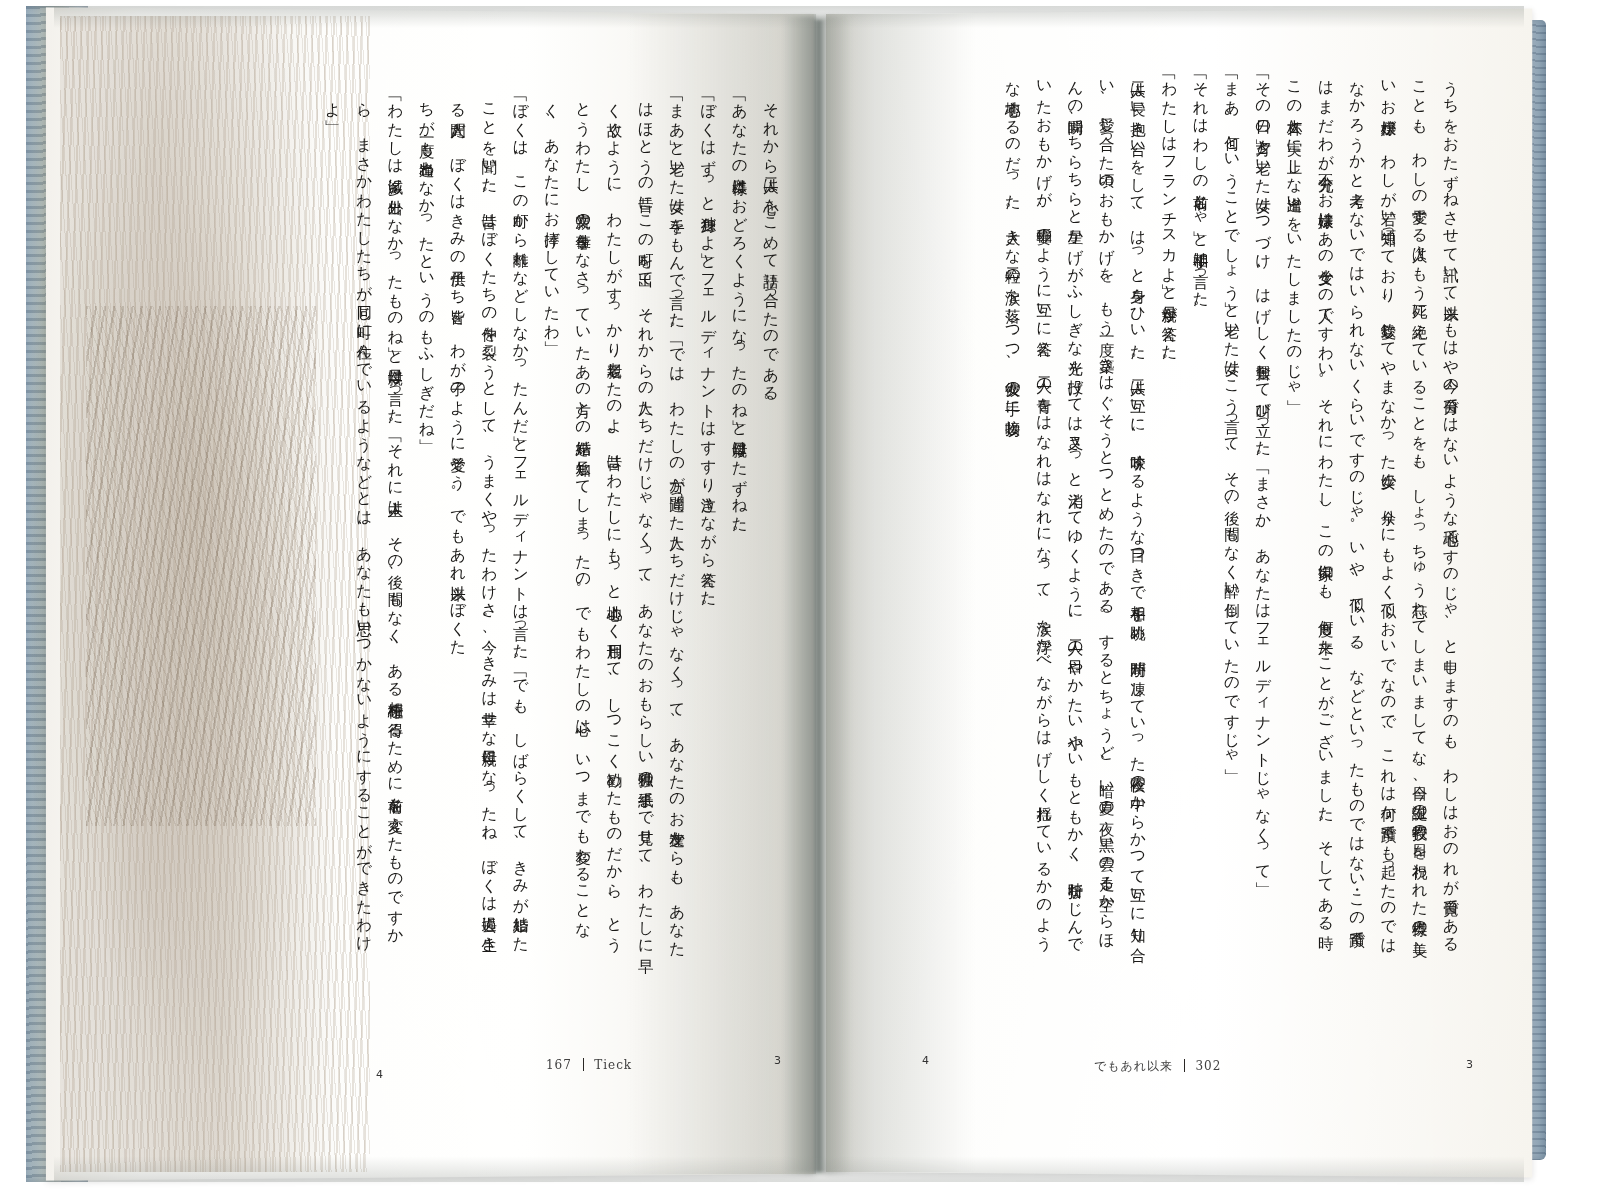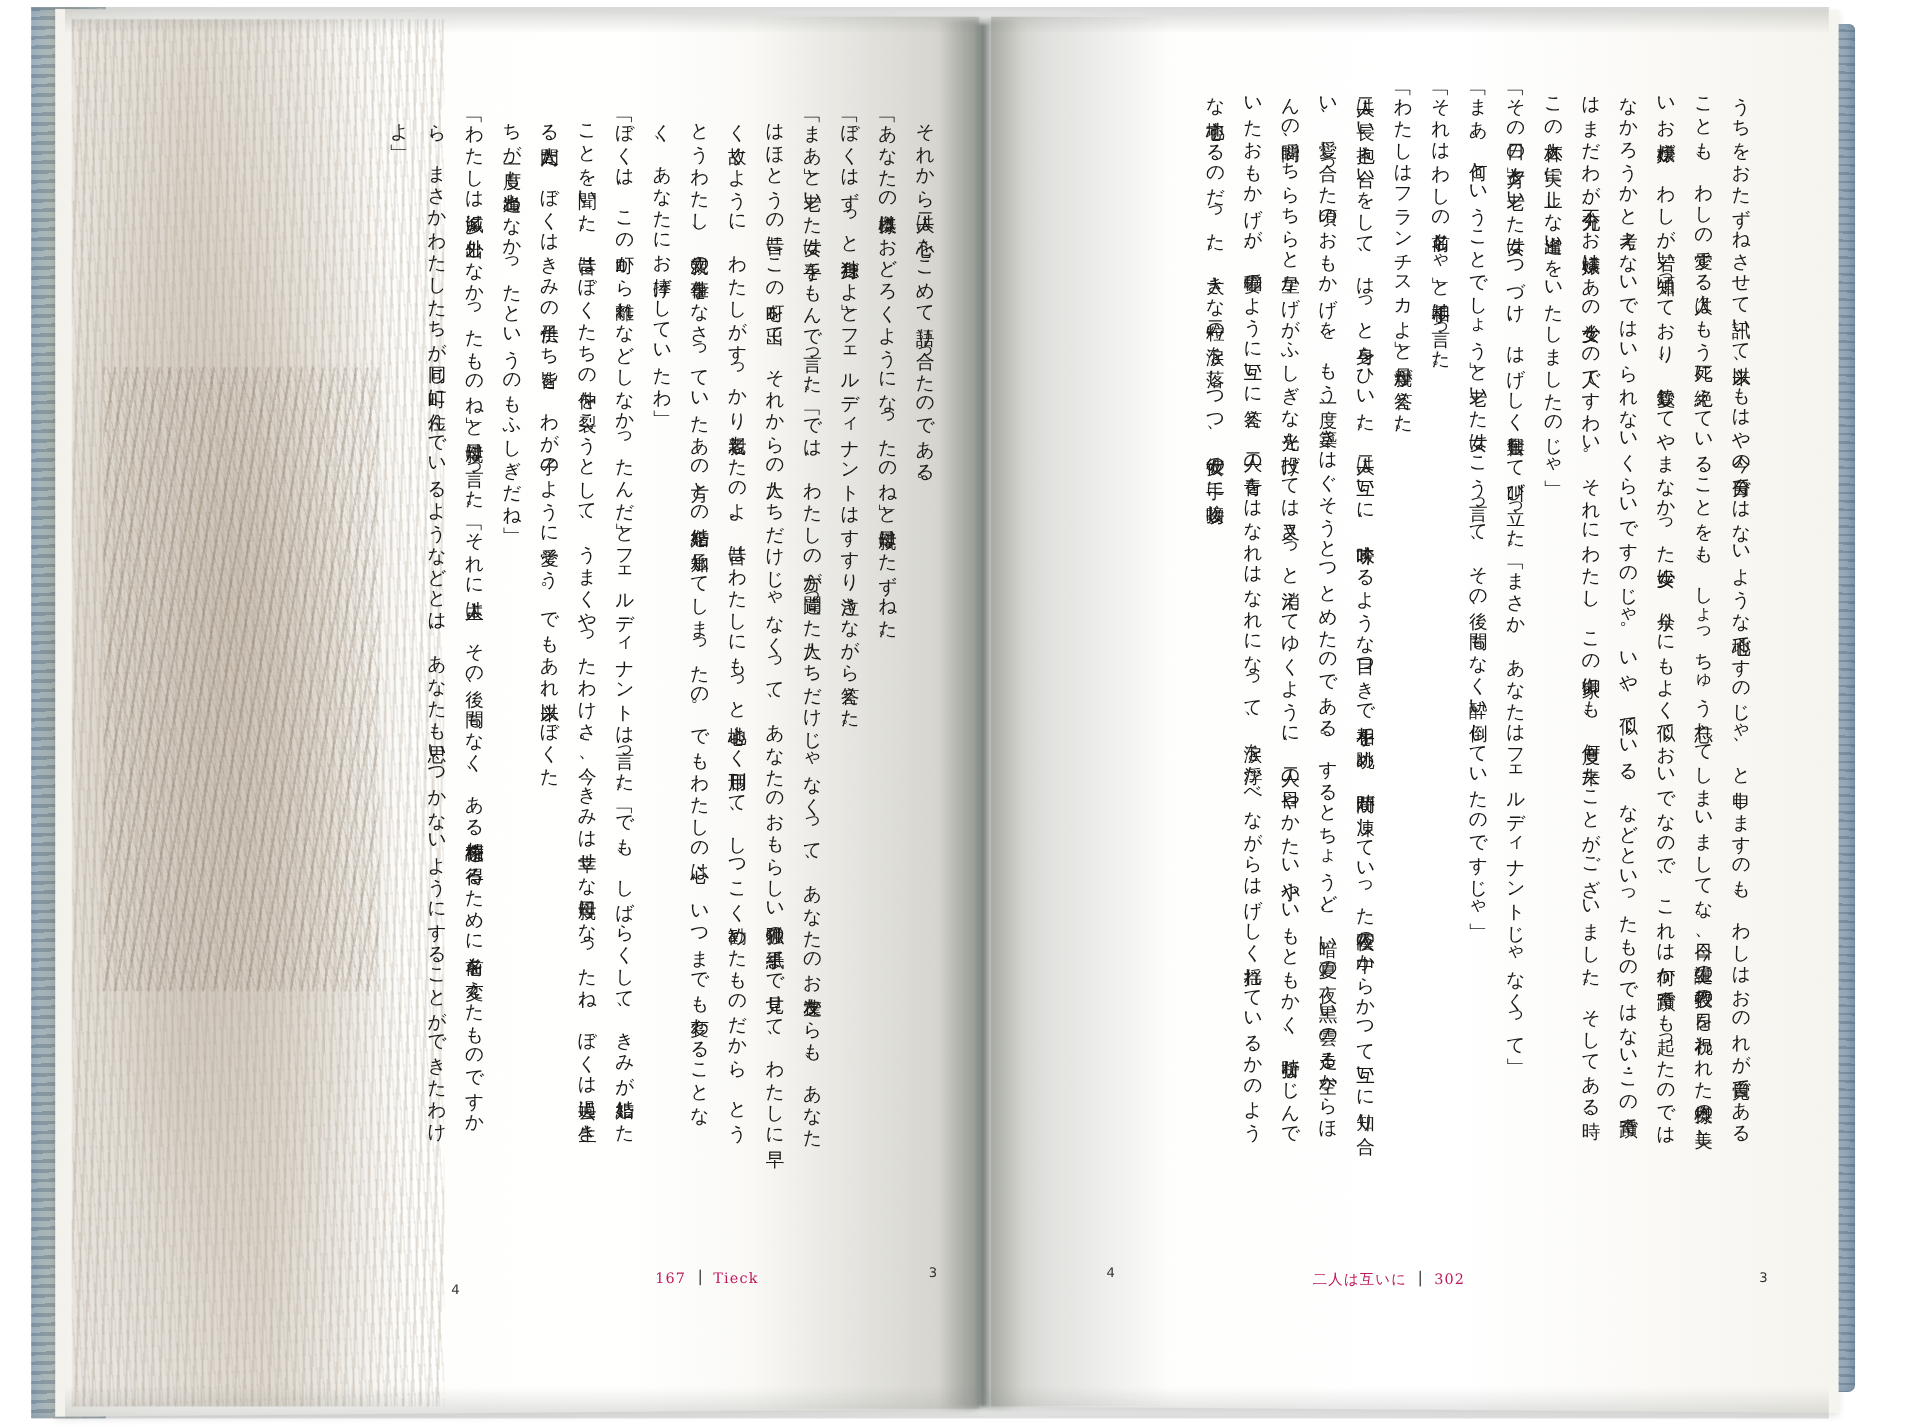--- a/index.html
+++ b/index.html
@@ -127,21 +127,21 @@
   .tb-left{
     left:330px;top:86px;
     height:860px;width:430px;
     font-size:15.5px;
     line-height:2.02;
   }
 
   
   .footer{
     position:absolute;
-    font-size:12px;color:#be185d;
+    font-size:12px;color:#404040;
     font-family:"DejaVu Serif","Liberation Serif",serif;
     letter-spacing:.08em;
     white-space:nowrap;
   }
   .footer-right{left:1068px;top:1052px;}
   .footer-left{left:520px;top:1052px;}
   .folio-rule{
     display:inline-block;width:1px;height:13px;background:#2a2724;
     vertical-align:-2px;margin:0 6px;
   }
@@ -205,21 +205,21 @@
 
     <div class="textblock tb-left faded">それから二人は心をこめて語り合ったのである。
 「あなたの奥様はおどろくようになったのね」と母親はたずねた。
 「ぼくはずっと独身だよ」とフェルディナントはすすり泣きながら答えた。
 「まあ」と老いた女は手をもんで言った。「では、わたしの方が間違った人たちだけじゃなくって、あなたのお友達からも、あなたはほとうの昔にこの町を出て、それからの人たちだけじゃなくって、あなたのおもらしい孤独の手紙まで見せて、わたしに早く故ぐように、わたしがすっかり老親したのよ。昔はわたしにもっと心地よく刊用して、しつこく勧めたものだから、とうとうわたし、文親の仕事をなさっていたあの方との結婚を承知してしまったの。でもわたしの心は、いつまでも変わることなく、あなたにお捧げしていたわ」
 「ぼくは、この町から離れなどしなかったんだ」とフェルディナントは言った。「でも、しばらくして、きみが結婚したことを聞いた。昔はぼくたちの仲を裂こうとして、うまくやったわけさ。今、きみは幸せな母親になったね、ぼくは過去に生きる人間だ。ぼくはきみの子供たち皆を、わが子のように愛そう。でもあれ以来、ぼくた
 ちが一度も出逢わなかったというのもふしぎだね」
 「わたしは滅多に外出しなかったものね」と母親は言った。「それに主人は、その後、間もなく、ある相続権を得るために名前を変えたものですから、まさかわたしたちが同じ町に住んでいるようなどとは、あなたも思いつかないようにすることができたわけよ」</div>
 
     <div class="footer footer-right">
-      <span>二人は互いに</span>
+      <span>でもあれ以来</span>
       <span class="folio-rule"></span>
       <span>302</span>
     </div>
 
     <div class="footer footer-left">
       <span>167</span>
       <span class="folio-rule"></span>
       <span>Tieck</span>
     </div>
 

